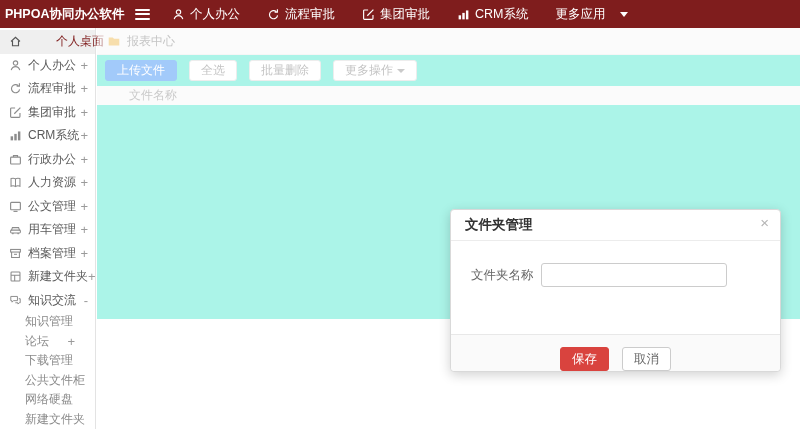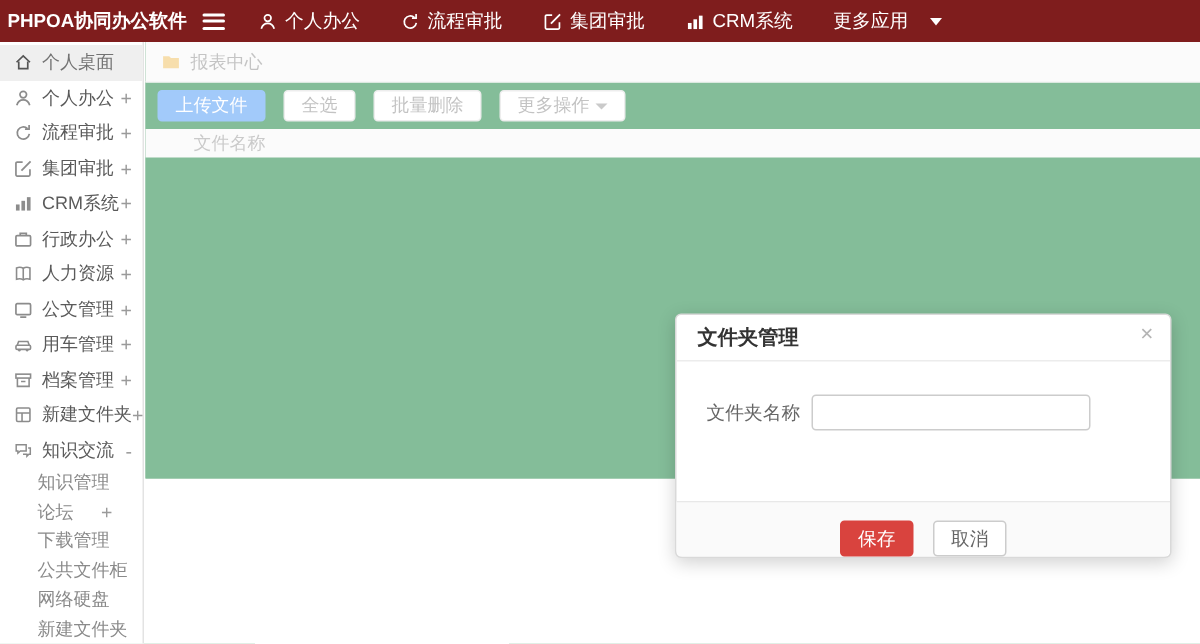--- a/index.html
+++ b/index.html
@@ -21,34 +21,34 @@
     font-size:12.5px; margin-right:27px; cursor:pointer; white-space:nowrap; }
   .tnav-item svg { display:block; }
   .caret { width:0; height:0; border-left:4px solid transparent;
     border-right:4px solid transparent; border-top:5px solid #fff; display:inline-block; }
 
   
   .sidebar { position:absolute; left:0; top:28px; width:96px; height:401px;
     background:#fff; border-right:1px solid #e3e3e3; padding-top:2px; z-index:4; }
   .s-item { height:23.5px; display:flex; align-items:center; padding:0 7px 0 9px;
     color:#5a5a5a; cursor:pointer; white-space:nowrap; }
-  .s-item.active { background:#efefef; color:#737373; }
+  .s-item.active { background:#efefef; color:#7f1d1d;gap:28px; }
   .s-item .lbl { margin-left:6px; flex:1; font-size:12px; }
   .s-item .exp { color:#9a9a9a; font-size:13px; font-weight:400; }
   .s-sub { }
   .s-subitem { height:19.5px; display:flex; align-items:center;
     padding:0 20px 0 25px; color:#8a8a8a; cursor:pointer; white-space:nowrap; }
   .s-subitem .lbl { flex:1; font-size:12px; }
   .s-subitem .exp { color:#9a9a9a; font-size:13px; }
   .s-icon { color:#8c8c8c; display:flex; }
   .s-item.active .s-icon { color:#555; }
 
   
   .content { position:absolute; left:97px; top:28px; width:703px; height:291px;
-    background:#15803d; }
+    background:#5eead4; }
   .breadcrumb { height:27px; background:#f7f7f7; border-bottom:1px solid #eee;
     display:flex; align-items:center; padding-left:10px; gap:6px; color:#8f8f8f; }
   .toolbar { display:flex; align-items:center; padding:5px 8px; gap:12px; }
   .btn { height:21px; display:inline-flex; align-items:center; gap:4px;
     padding:0 11px; font-size:12px; border-radius:3px; cursor:pointer;
     background:#fff; border:1px solid #dcdcdc; color:#8c8c8c; white-space:nowrap; }
   .btn.primary { background:#4d99f6; border-color:#4d99f6; color:#fff; }
   .btn .caret-g { width:0; height:0; border-left:4px solid transparent;
     border-right:4px solid transparent; border-top:4px solid #9a9a9a; }
   .thead { height:19px; background:#f7f7f7; display:flex; align-items:center;

